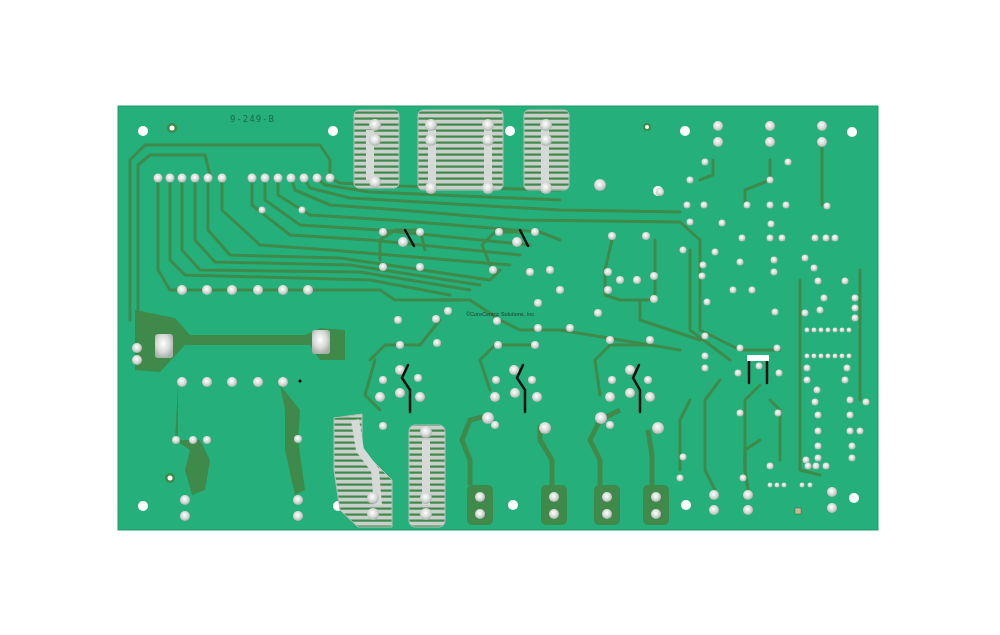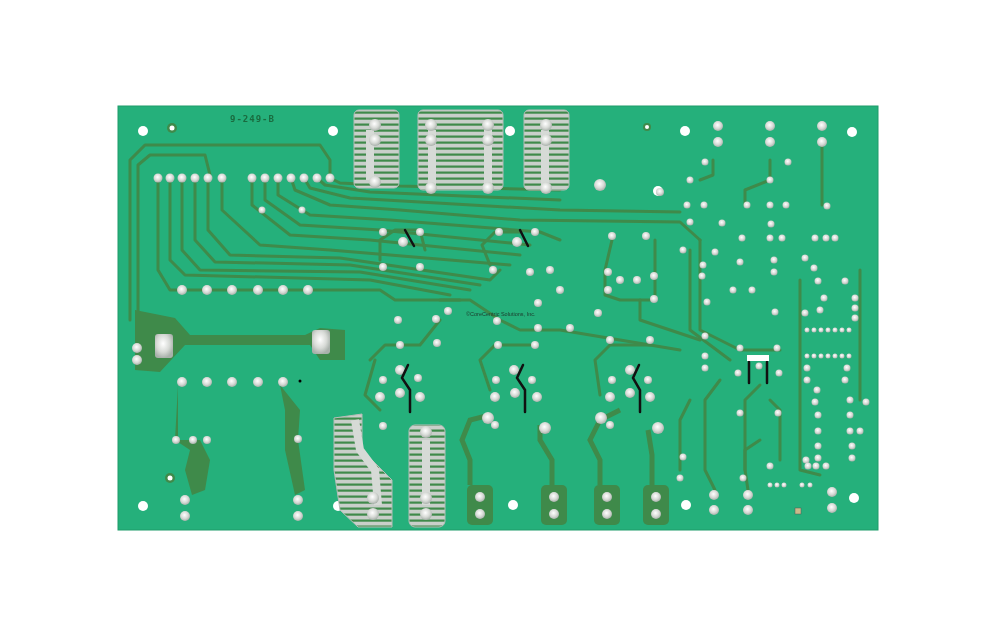--- a/index.html
+++ b/index.html
@@ -1,19 +1,19 @@
 <!DOCTYPE html>
 <html><head>
   <meta charset="utf-8">
   <style>
     html, body { margin: 0; padding: 0; background: #ffffff; }
     body { width: 1000px; height: 635px; position: relative; overflow: hidden; font-family: "Liberation Sans", sans-serif; }
     #scene { position: absolute; left: 0; top: 0; width: 1000px; height: 635px; }
     .wm { position: absolute; left: 466px; top: 311px; font-size: 5.5px; color: #1d3a2c; font-family: "Liberation Sans", sans-serif; letter-spacing: 0; white-space: nowrap; }
-    .silk { position: absolute; left: 230px; top: 114px; font-size: 9px; color: #1a6b3f; font-family: "DejaVu Sans Mono", monospace; font-weight: bold; letter-spacing: 1px; }
+    .silk { position: absolute; left: 230px; top: 114px; font-size: 9px; color: #1a6b3f; font-family: "DejaVu Sans Mono", monospace; font-weight: normal; letter-spacing: 1px; }
   </style>
 </head>
 <body>
 
 <div id="scene">
   <svg width="1000" height="635" viewBox="0 0 1000 635">
     <defs>
       <radialGradient id="pad" cx="45%" cy="40%" r="60%">
         <stop offset="0%" stop-color="#ffffff"></stop>
         <stop offset="60%" stop-color="#d7dad6"></stop>

